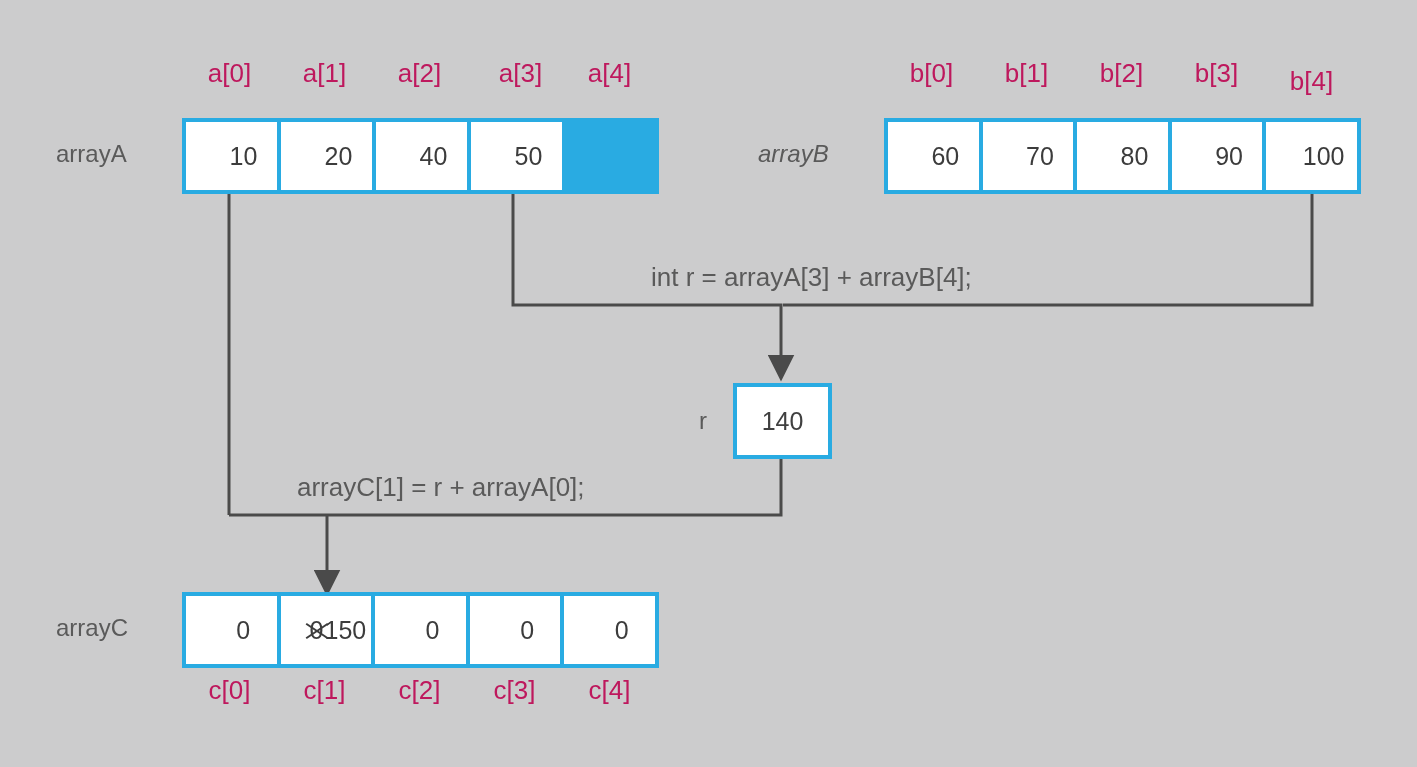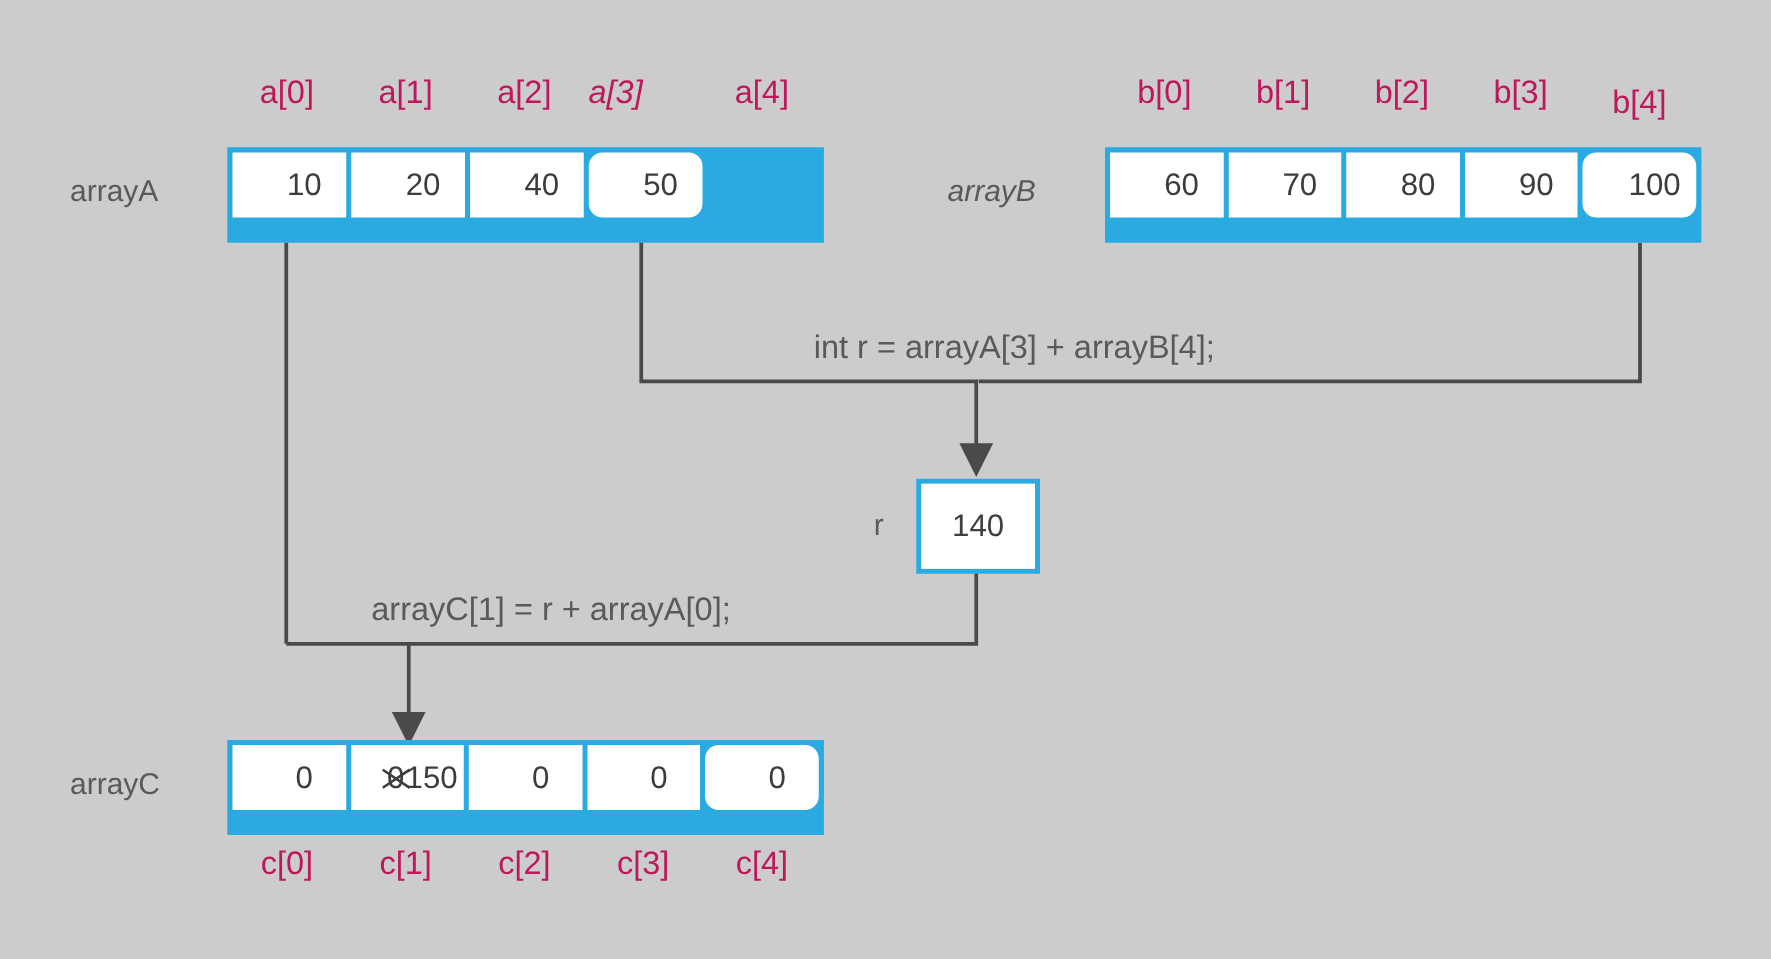--- a/index.html
+++ b/index.html
@@ -36,33 +36,33 @@
   
   .array {
     position: absolute;
     display: flex;
     background: #29ABE2;
     border: 4px solid #29ABE2;
     box-sizing: border-box;
   }
   .cell {
     width: 91px;
-    height: 52px;
+    height: 68px;
     background: #ffffff;
     margin-right: 4px;
     display: flex;
     align-items: center;
     justify-content: center;
     font-size: 25px;
     color: #3c3c3c;
     box-sizing: border-box;
     position: relative;
     padding-left: 24px;
   }
-  .cell:last-child { margin-right: 0; border-radius: 11px; }
+  .cell:last-child { margin-right: 0; }
 
   
   .cell-overwrite {
     display: flex;
     align-items: center;
     justify-content: center;
     gap: 1px;
   }
   .old-val {
     position: relative;
@@ -155,21 +155,21 @@
     <g>
       <path d="M327,515 L327,583" fill="none" stroke="#4a4a4a" stroke-width="3" marker-end="url(#arrowhead)"></path>
     </g>
   </svg>
 
   <div class="name-label" style="left:56px; top:140px;">arrayA</div>
 
   <div class="index-label" style="left:182px; top:58px;">a[0]</div>
   <div class="index-label" style="left:277px; top:58px;">a[1]</div>
   <div class="index-label" style="left:372px; top:58px;">a[2]</div>
-  <div class="index-label" style="left:445px; top:58px;font-style:italic;">a[3]</div>
+  <div class="index-label" style="left:473px; top:58px;">a[3]</div>
   <div class="index-label" style="left:562px; top:58px;">a[4]</div>
 
   <div class="array" style="left:182px; top:118px; width:477px; height:76px;">
     <div class="cell">
       <span>10</span>
     </div>
     <div class="cell">
       <span>20</span>
     </div>
     <div class="cell">

